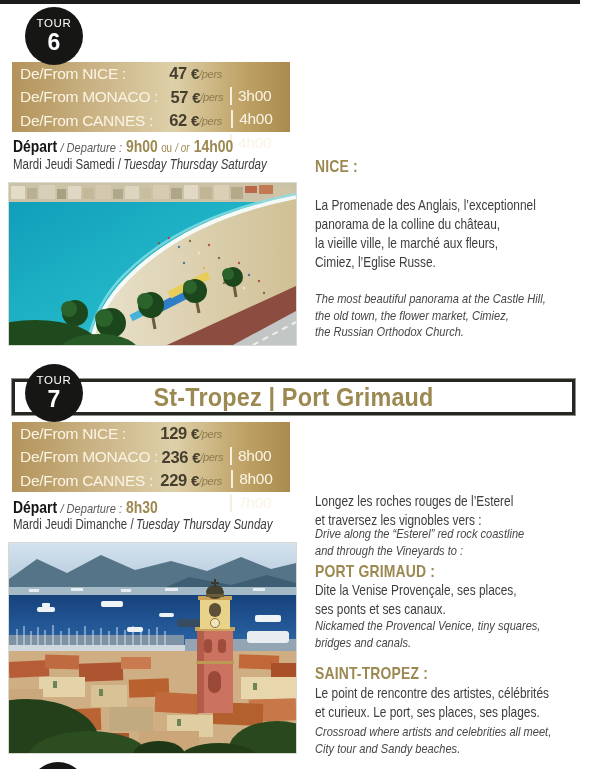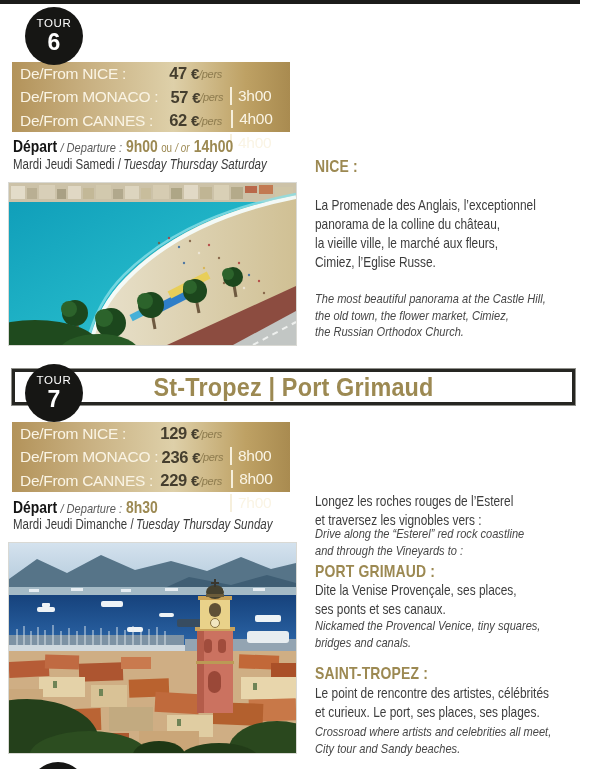--- a/index.html
+++ b/index.html
@@ -206,21 +206,21 @@
 Cimiez, l’Eglise Russe.</div>
   <div class="colblock cond body-en" style="top:291px;">The most beautiful panorama at the Castle Hill,
 the old town, the flower market, Cimiez,
 the Russian Orthodox Church.</div>
 
   <div class="tour-badge" style="left:25px; top:364px;">
     <span class="badge-word">TOUR</span>
     <span class="badge-num">7</span>
   </div>
 
-  <div class="tour-header" style="top:369px;">
+  <div class="tour-header" style="top:379px;">
     <span class="tour-title">St-Tropez | Port Grimaud</span>
   </div>
 
   <div class="price-box" style="top:422px;">
     <div class="price-row">
       <span class="price-from">De/From NICE :</span>
       <span class="price-amt">129</span>
       <span class="price-cur">€</span>
       <span class="price-per">/pers</span>
       <span class="price-dur">8h00</span>

